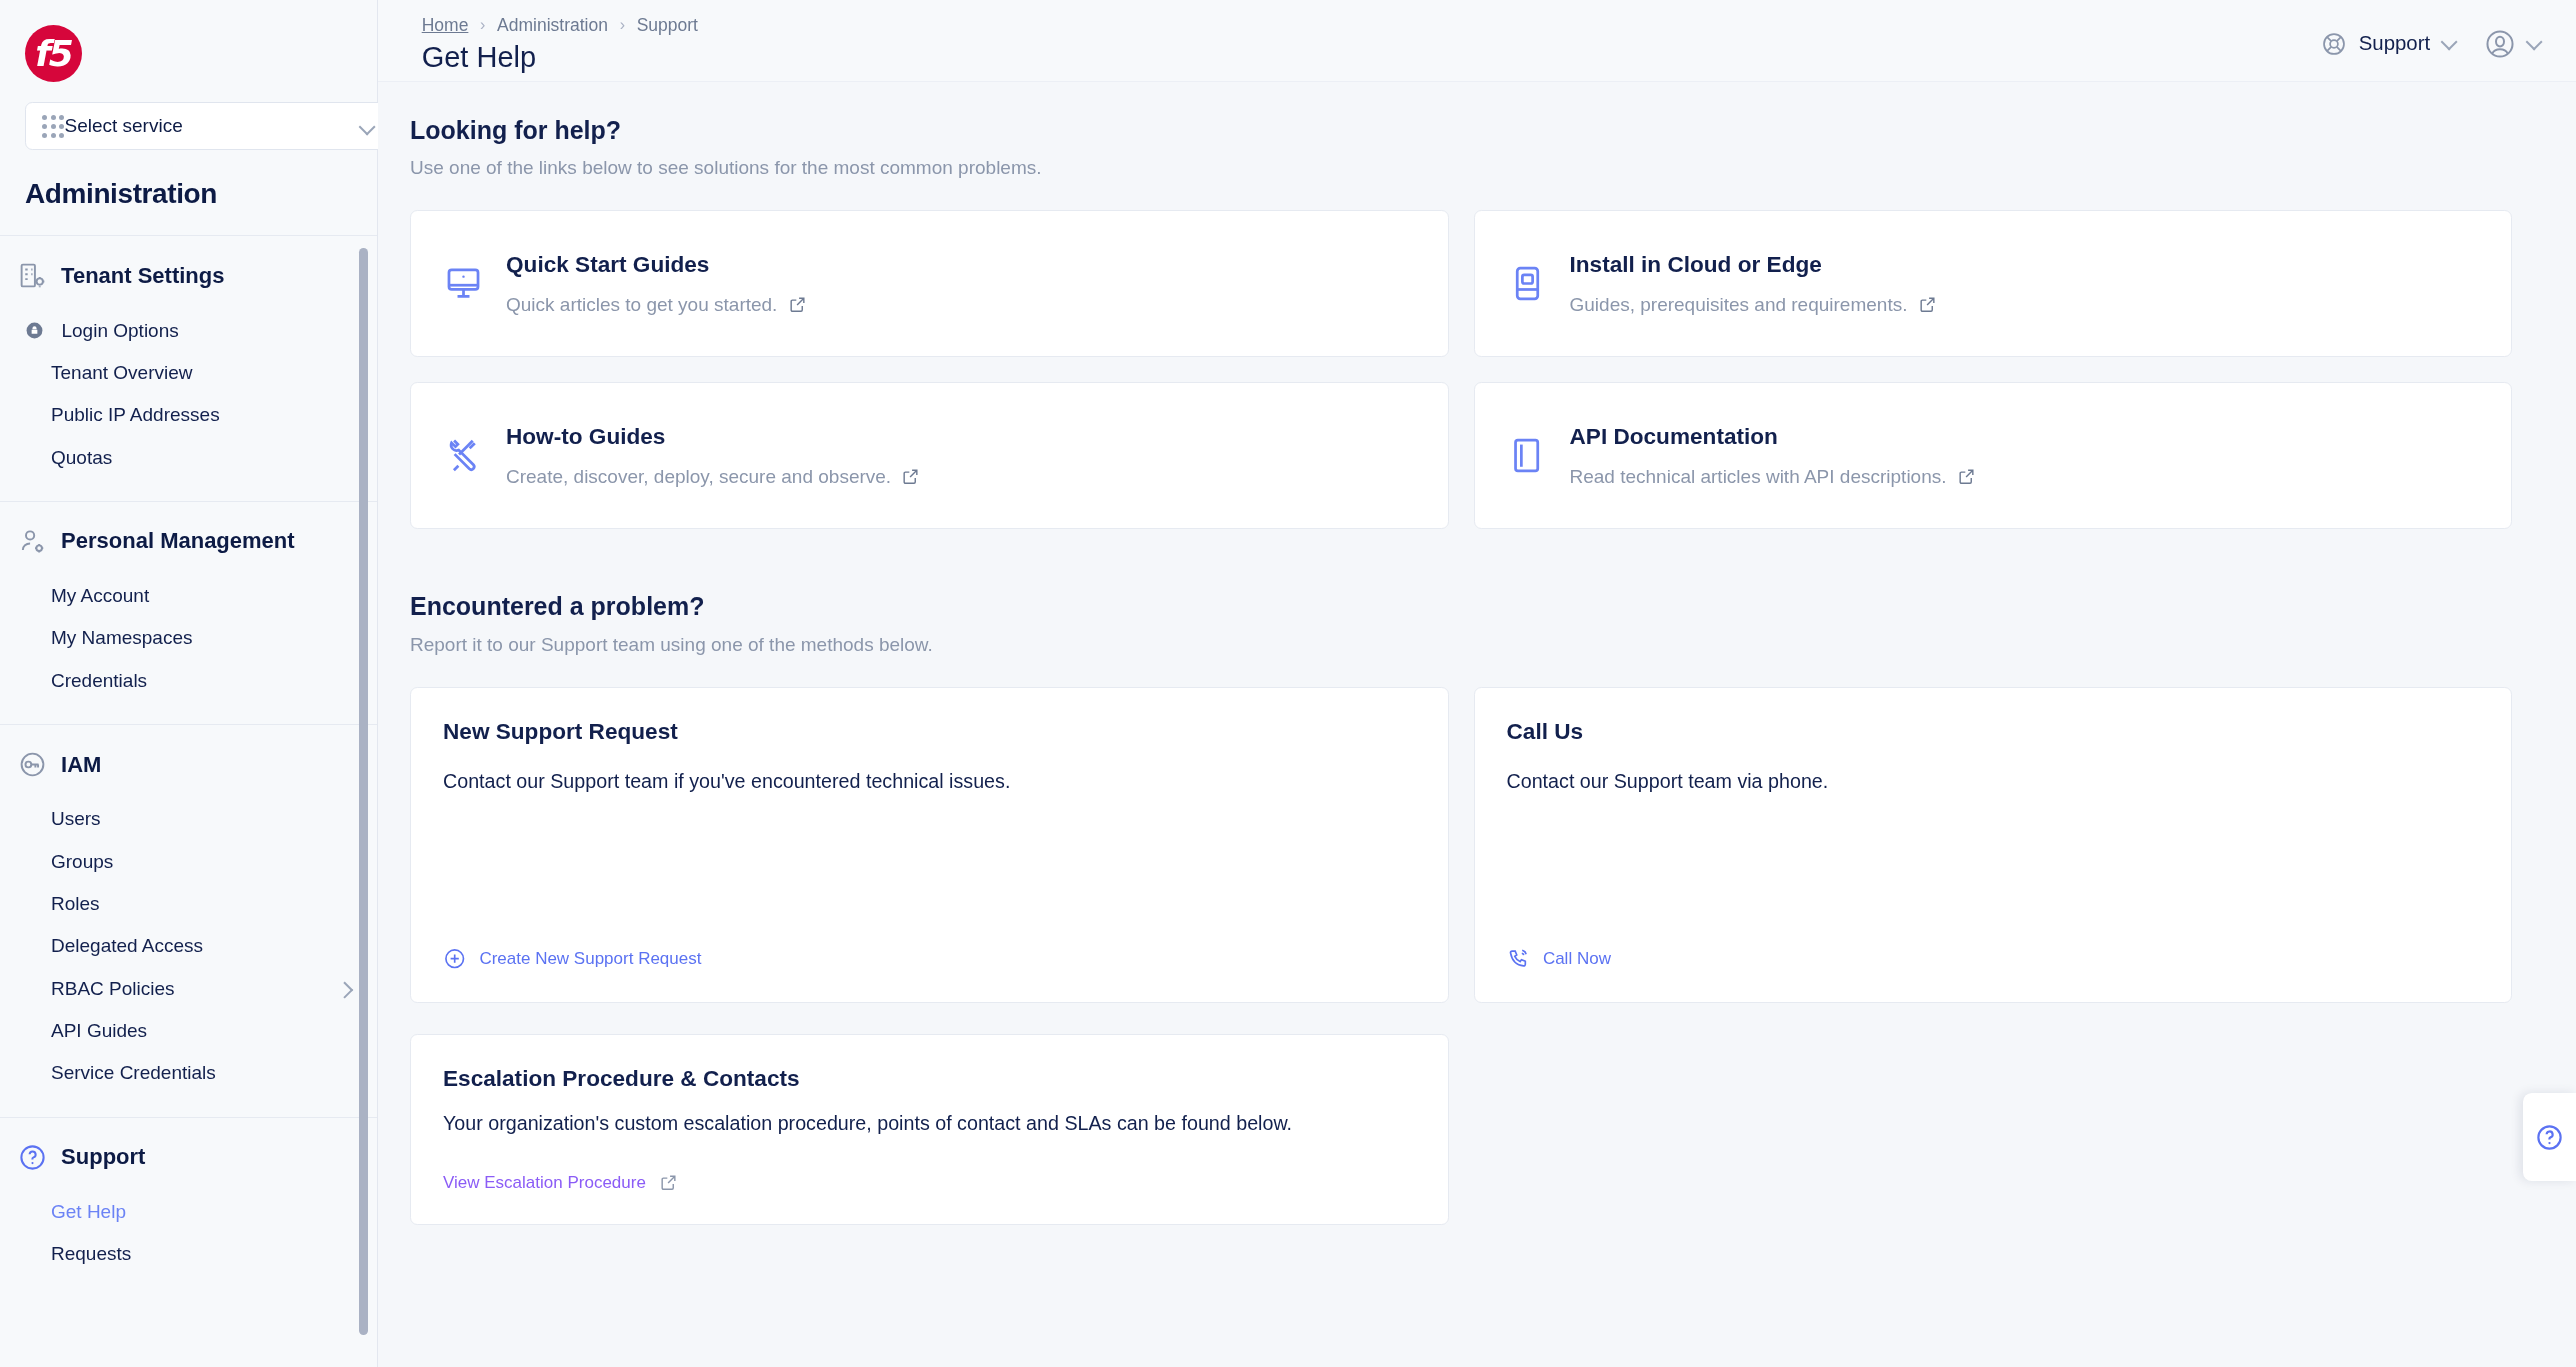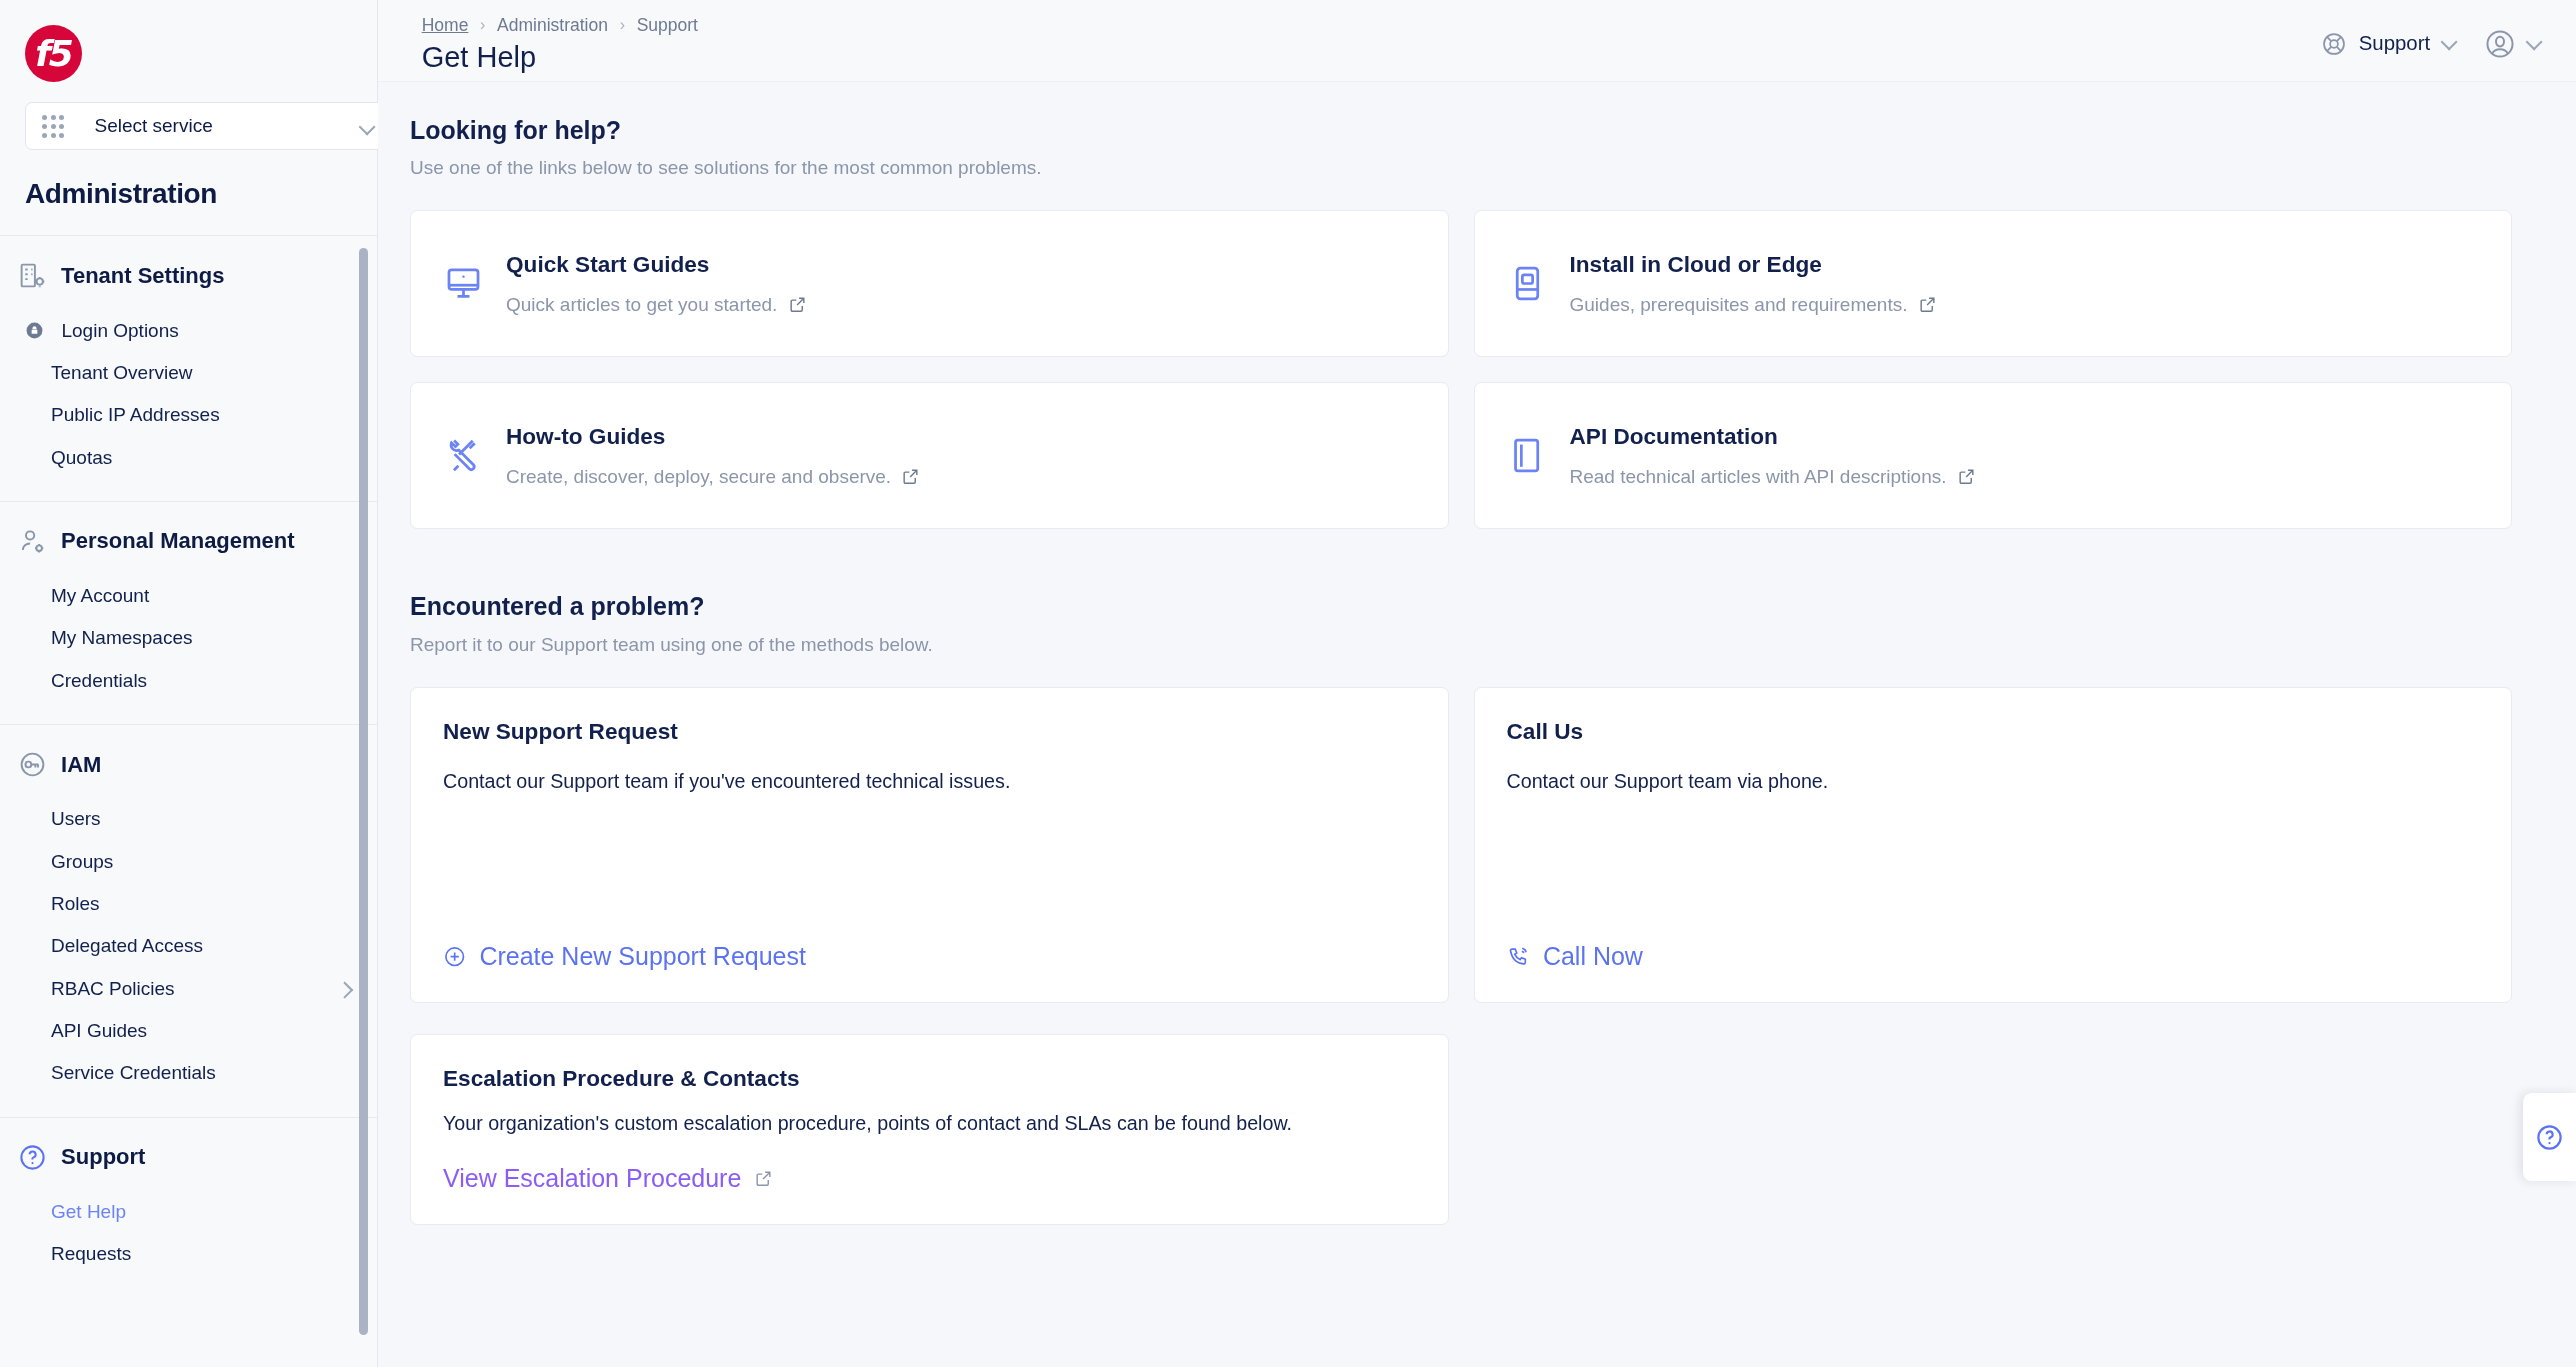--- a/index.html
+++ b/index.html
@@ -27,21 +27,21 @@
     display: flex; align-items: center; justify-content: center;
     font-family: "DejaVu Sans", sans-serif;
     font-weight: 700; font-size: 36px; letter-spacing: -2.2px;
     font-style: italic;
   }
   .service-select {
     margin-top: 20.4px;
     height: 48px; width: 367px;
     background: #ffffff; border: 1.5px solid #e0e5ee; border-radius: 7.3px;
     display: flex; align-items: center; padding: 0 16px;
-    gap: 30px; cursor: pointer;
+    gap: 0; cursor: pointer;
   }
   .grid-icon { display: grid; grid-template-columns: repeat(3, 5.1px); gap: 3.6px; }
   .grid-icon i { width: 5.1px; height: 5.1px; background: #9aa5b8; border-radius: 50%; display: block; }
   .service-select .label { font-size: 19px; color: #0d1b45; flex: 1; }
   .chev { width: 16px; height: 16px; position: relative; flex: 0 0 16px; }
   .chev::after {
     content: ""; position: absolute; left: 1.5px; top: 2.2px;
     width: 10.2px; height: 10.2px;
     border-right: 2.2px solid #9aa5b8; border-bottom: 2.2px solid #9aa5b8;
     transform: rotate(45deg);
@@ -154,21 +154,21 @@
   .panel {
     background: #ffffff; border: 1.5px solid #e6eaf1; border-radius: 7.3px;
     height: 316px; padding: 31px 32px;
     display: flex; flex-direction: column;
   }
   .panel h3 { font-size: 22.6px; font-weight: 700; color: #12204d; }
   .panel p { font-size: 19.7px; color: #12204d; margin-top: 25px; }
   .panel .spacer { flex: 1; }
   .panel .action {
     display: flex; align-items: center; gap: 13px;
-    font-size: 25px; color: #5b72f2; cursor: pointer;
+    font-size: 17px; color: #5b72f2; cursor: pointer;
   }
   .panel .action .aicon { width: 23.4px; height: 23.4px; color: #5b72f2; }
   .panel .action .aicon svg { width: 23.4px; height: 23.4px; display: block; }
   .panel.esc { grid-column: 1 / 2; height: 191px; margin-top: 0; }
   .panel.esc p { margin-top: 20.4px; }
   .panel.esc .action { color: #8b5cf6; }
   .panel.esc .action .ext { color: #8b96ab; }
   .esc-row { margin-top: 31px; display: grid; grid-template-columns: 1fr 1fr; gap: 25px; }
 
   

